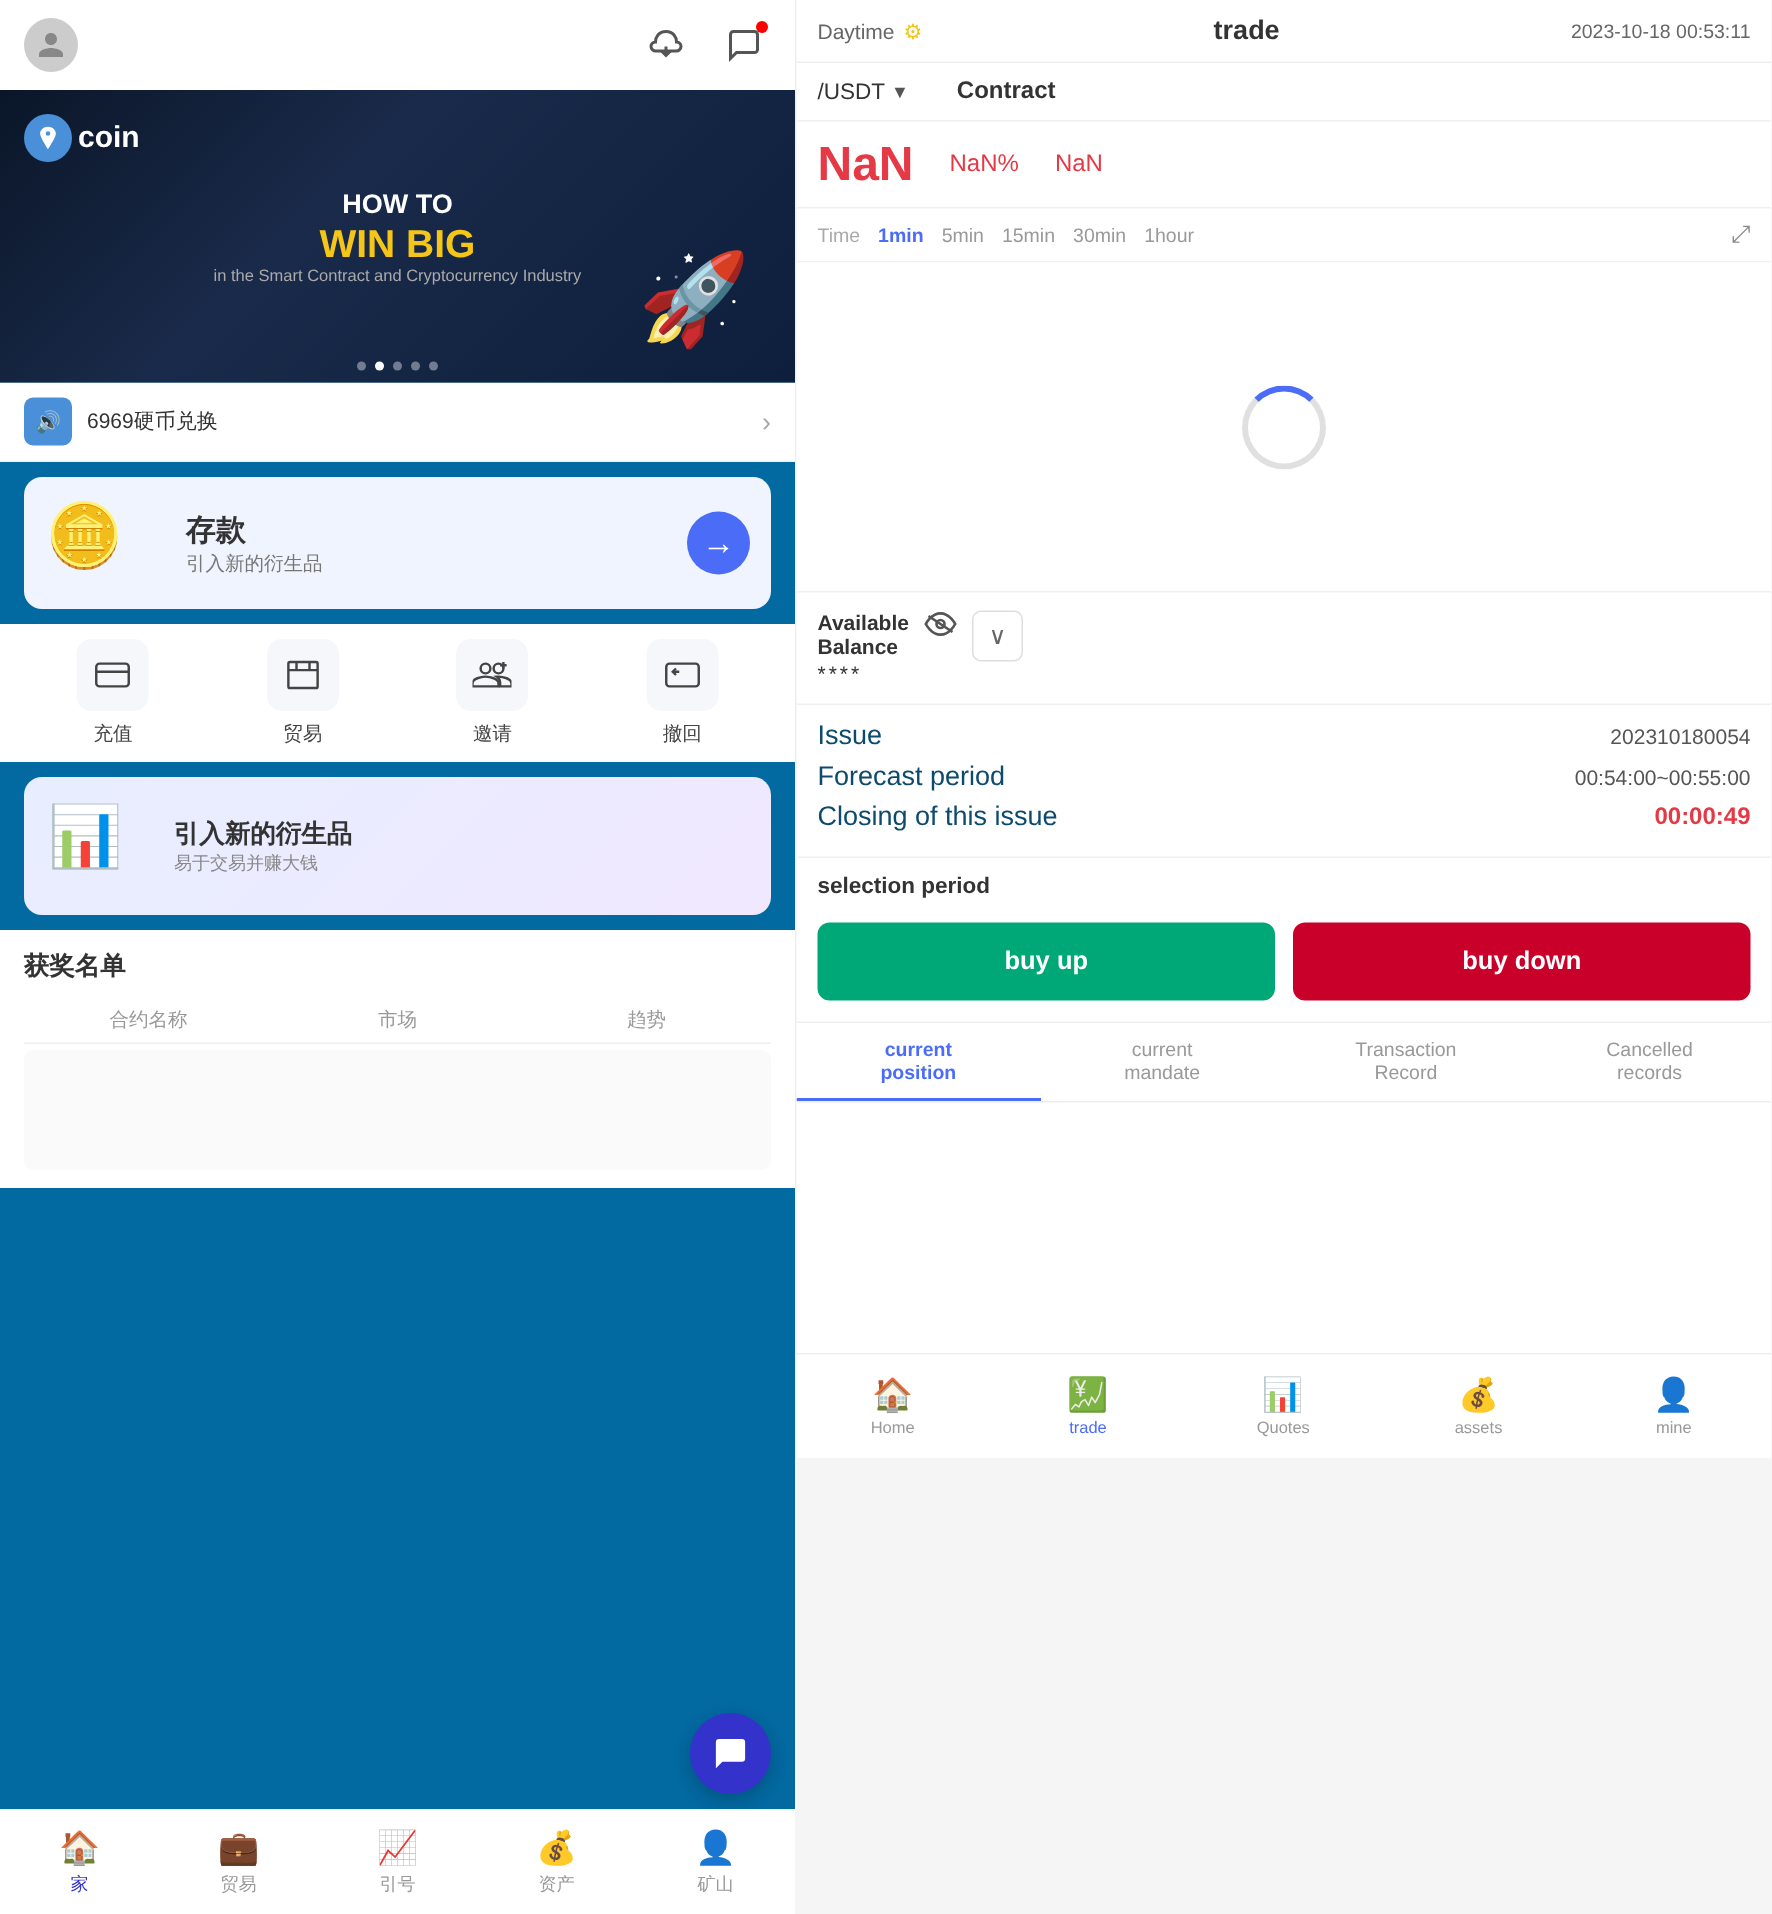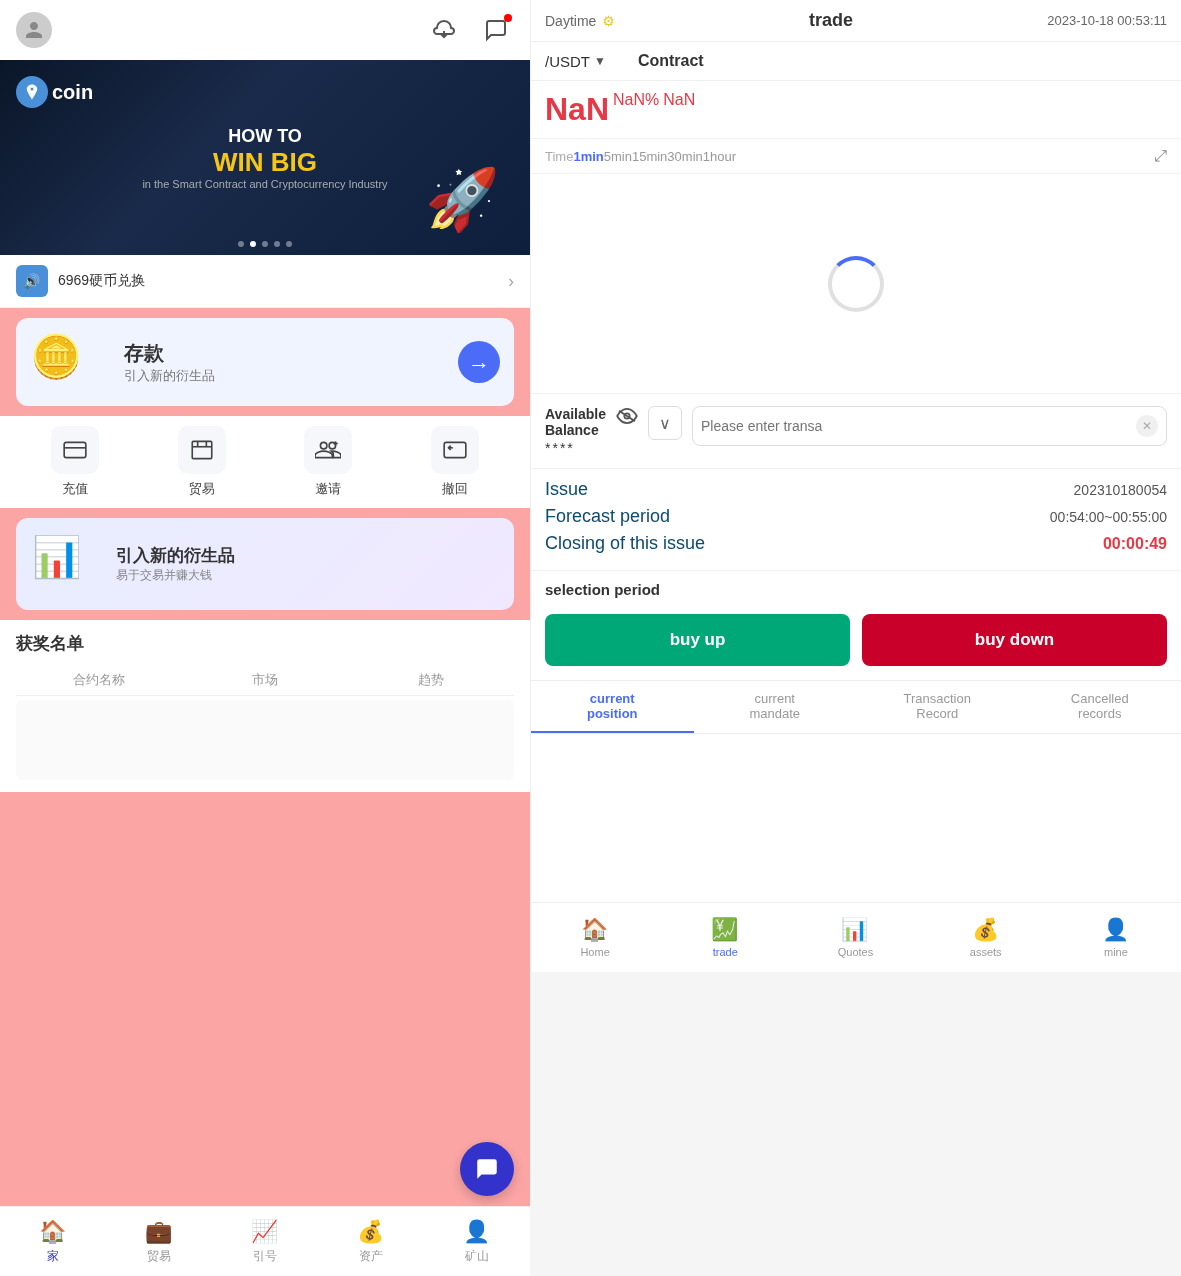--- a/index.html
+++ b/index.html
@@ -9,21 +9,21 @@
       display: flex;
       font-family: -apple-system, BlinkMacSystemFont, 'Segoe UI', sans-serif;
       overflow: hidden;
       background: #f5f5f5;
     }
 
     
     .left-panel {
       width: 530px;
       height: 1276px;
-      background: #fca5a5;
+      background: #0369a1;
       display: flex;
       flex-direction: column;
       position: relative;
       overflow: hidden;
     }
 
     
     .left-header {
       display: flex;
       align-items: center;
@@ -347,42 +347,42 @@
     .pair-contract {
       font-size: 16px; font-weight: bold; color: #333;
     }
 
     
     .price-area {
       padding: 10px 14px;
       border-bottom: 1px solid #f0f0f0;
     }
     .price-row {
-      display: flex; align-items: flex-start; gap: 4px;
+      display: flex; align-items: center; gap: 24px;
     }
     .price-main {
       font-size: 32px;
       font-weight: bold;
       color: #e63946;
     }
     .price-pct {
       font-size: 16px;
       color: #e63946;
     }
     .price-val {
       font-size: 16px;
       color: #e63946;
     }
 
     
     .time-tabs {
       display: flex;
       align-items: center;
       padding: 8px 14px;
-      gap: 0;
+      gap: 12px;
       border-bottom: 1px solid #f0f0f0;
       justify-content: space-between;
     }
     .time-tab {
       font-size: 13px;
       color: #999;
       cursor: pointer;
     }
     .time-tab.time-label { color: #aaa; }
     .time-tab.active { color: #4a6cf7; font-weight: bold; }
@@ -784,24 +784,20 @@
       <span class="balance-stars">****</span>
     </div>
     <span class="balance-eye">
       <svg width="22" height="16" viewBox="0 0 24 18" fill="none" stroke="#555" stroke-width="2">
         <path d="M1 9S5 1 12 1s11 8 11 8-4 8-11 8S1 9 1 9z"></path>
         <circle cx="12" cy="9" r="3"></circle>
         <line x1="3" y1="3" x2="21" y2="15"></line>
       </svg>
     </span>
     <div class="balance-chevron">∨</div>
-    <div class="balance-input-wrap">
-      <input class="balance-input" type="text" placeholder="Please enter transa" style="">
-      <span class="balance-clear">✕</span>
-    </div>
   </div>
 
   <div class="trade-info">
     <div class="trade-info-row">
       <span class="trade-info-label">Issue</span>
       <span class="trade-info-value">202310180054</span>
     </div>
     <div class="trade-info-row">
       <span class="trade-info-label">Forecast period</span>
       <span class="trade-info-value">00:54:00~00:55:00</span>

